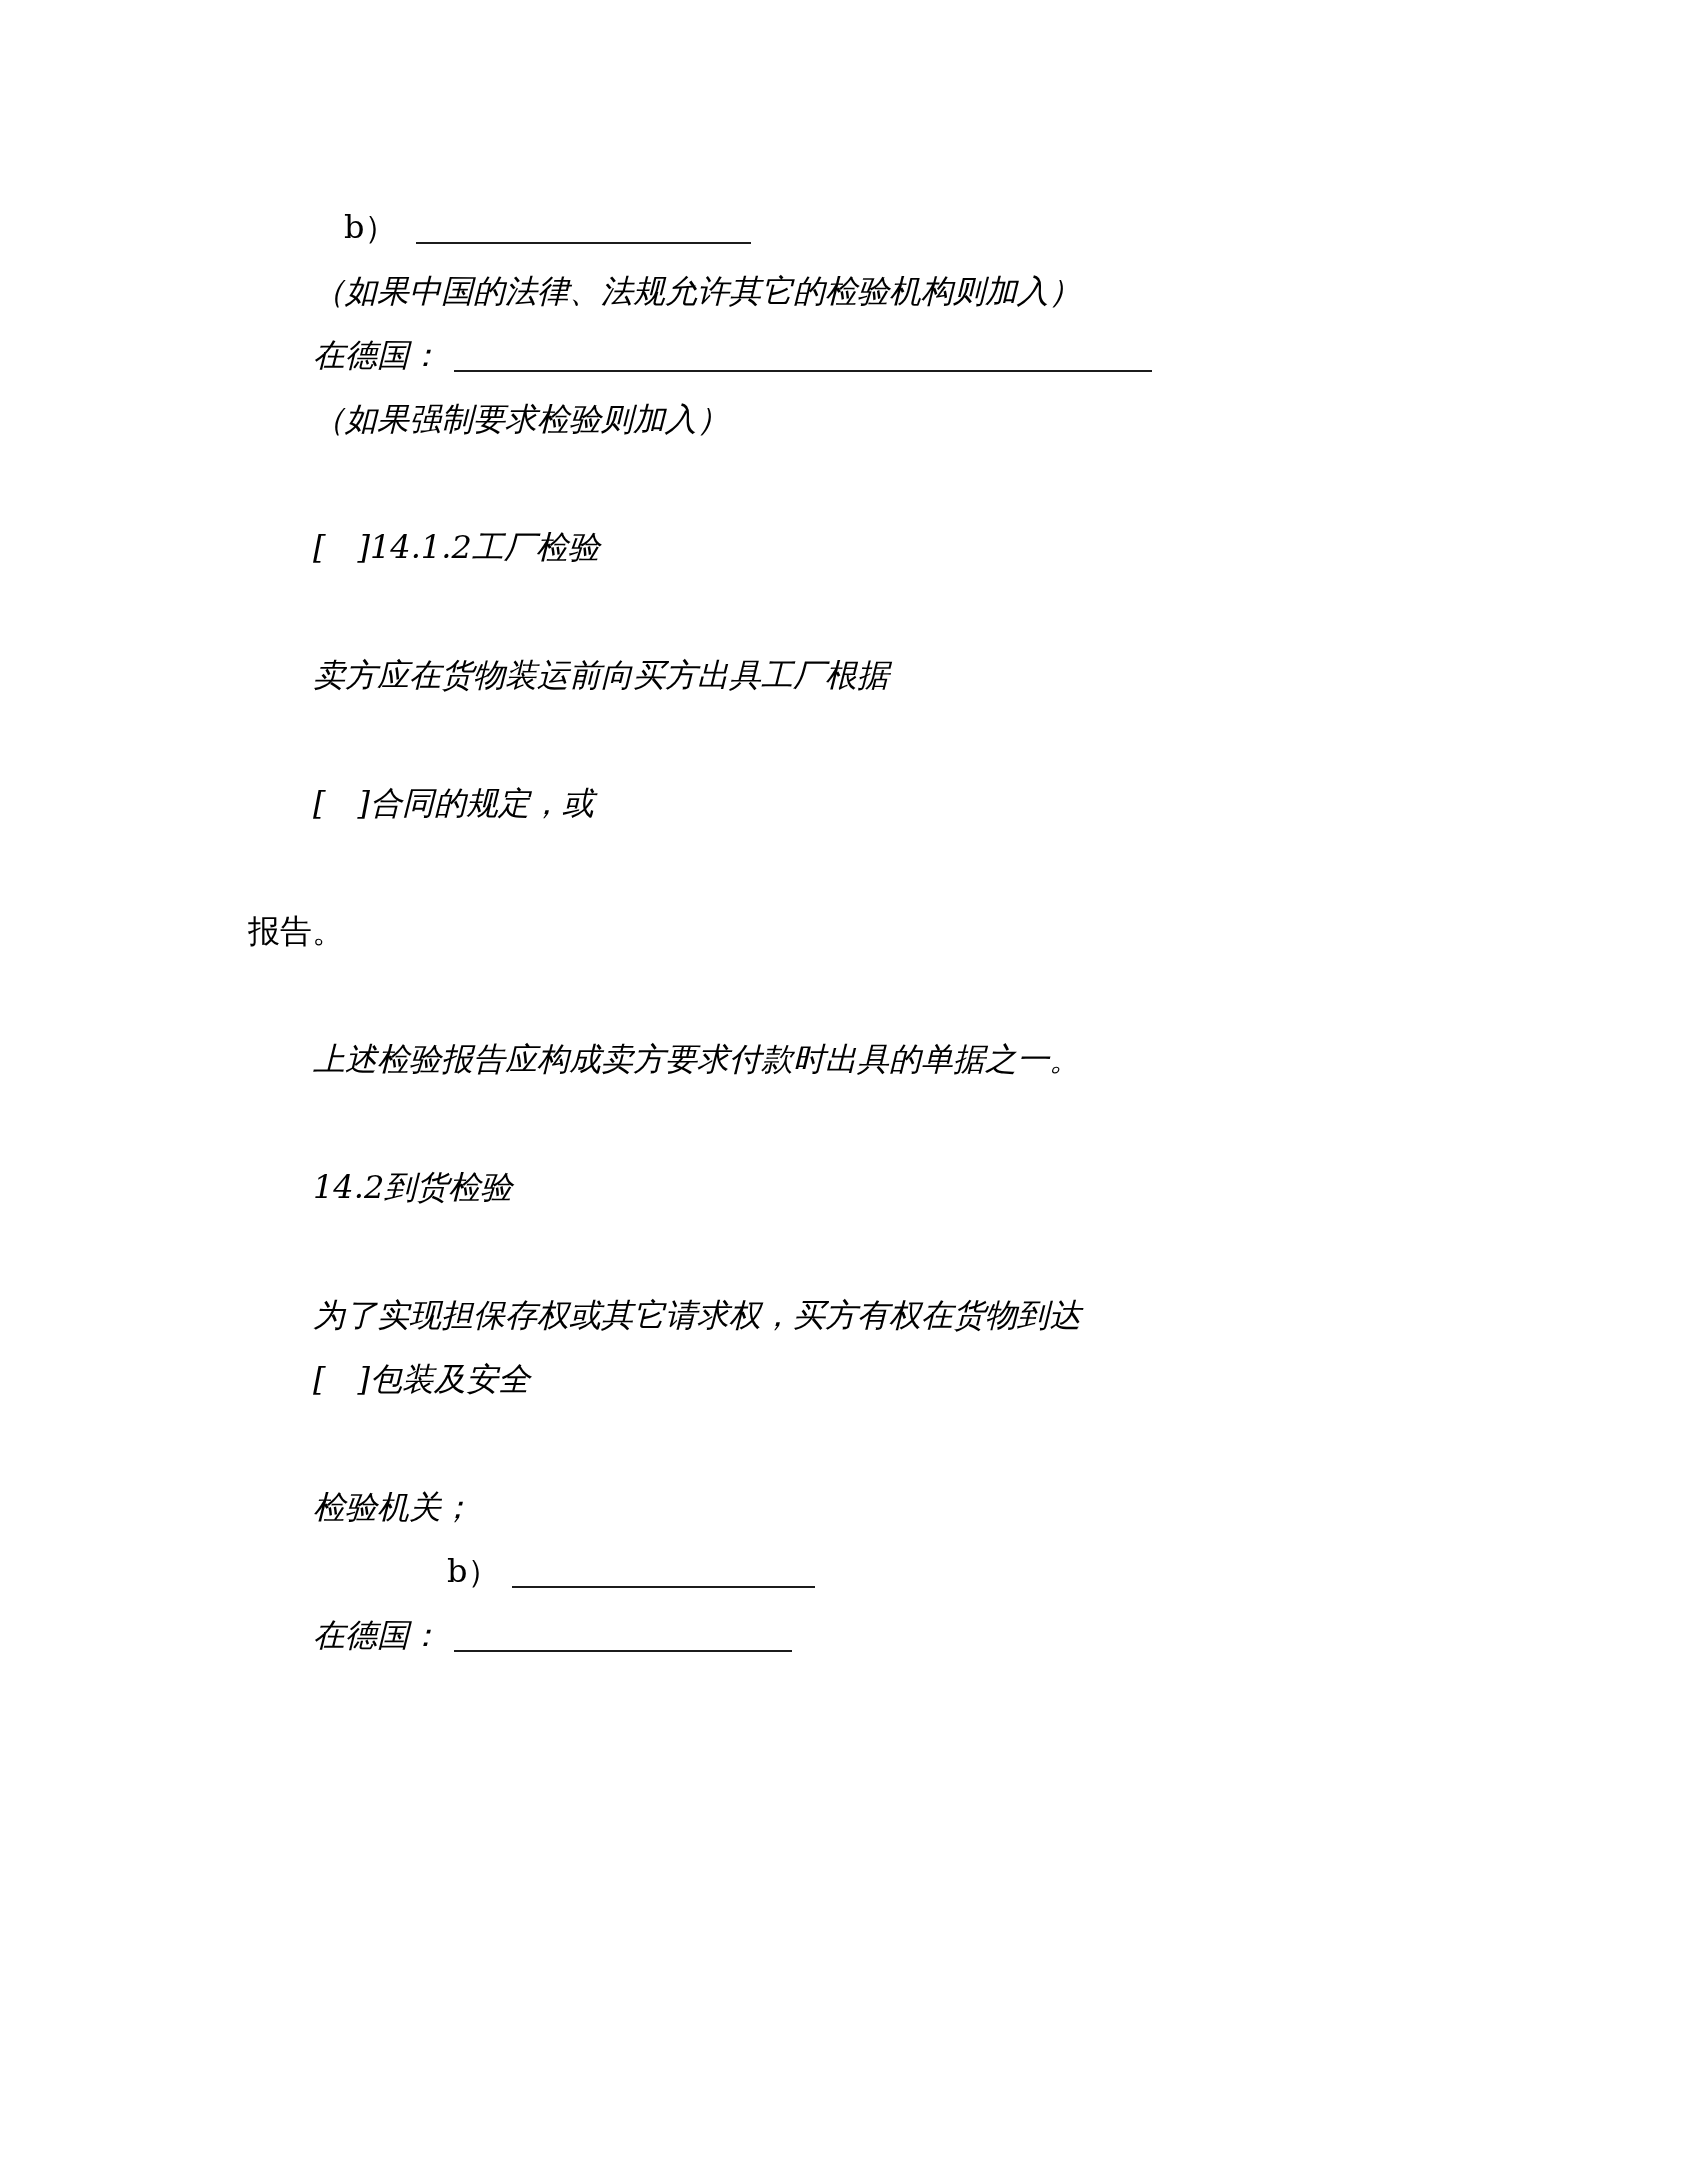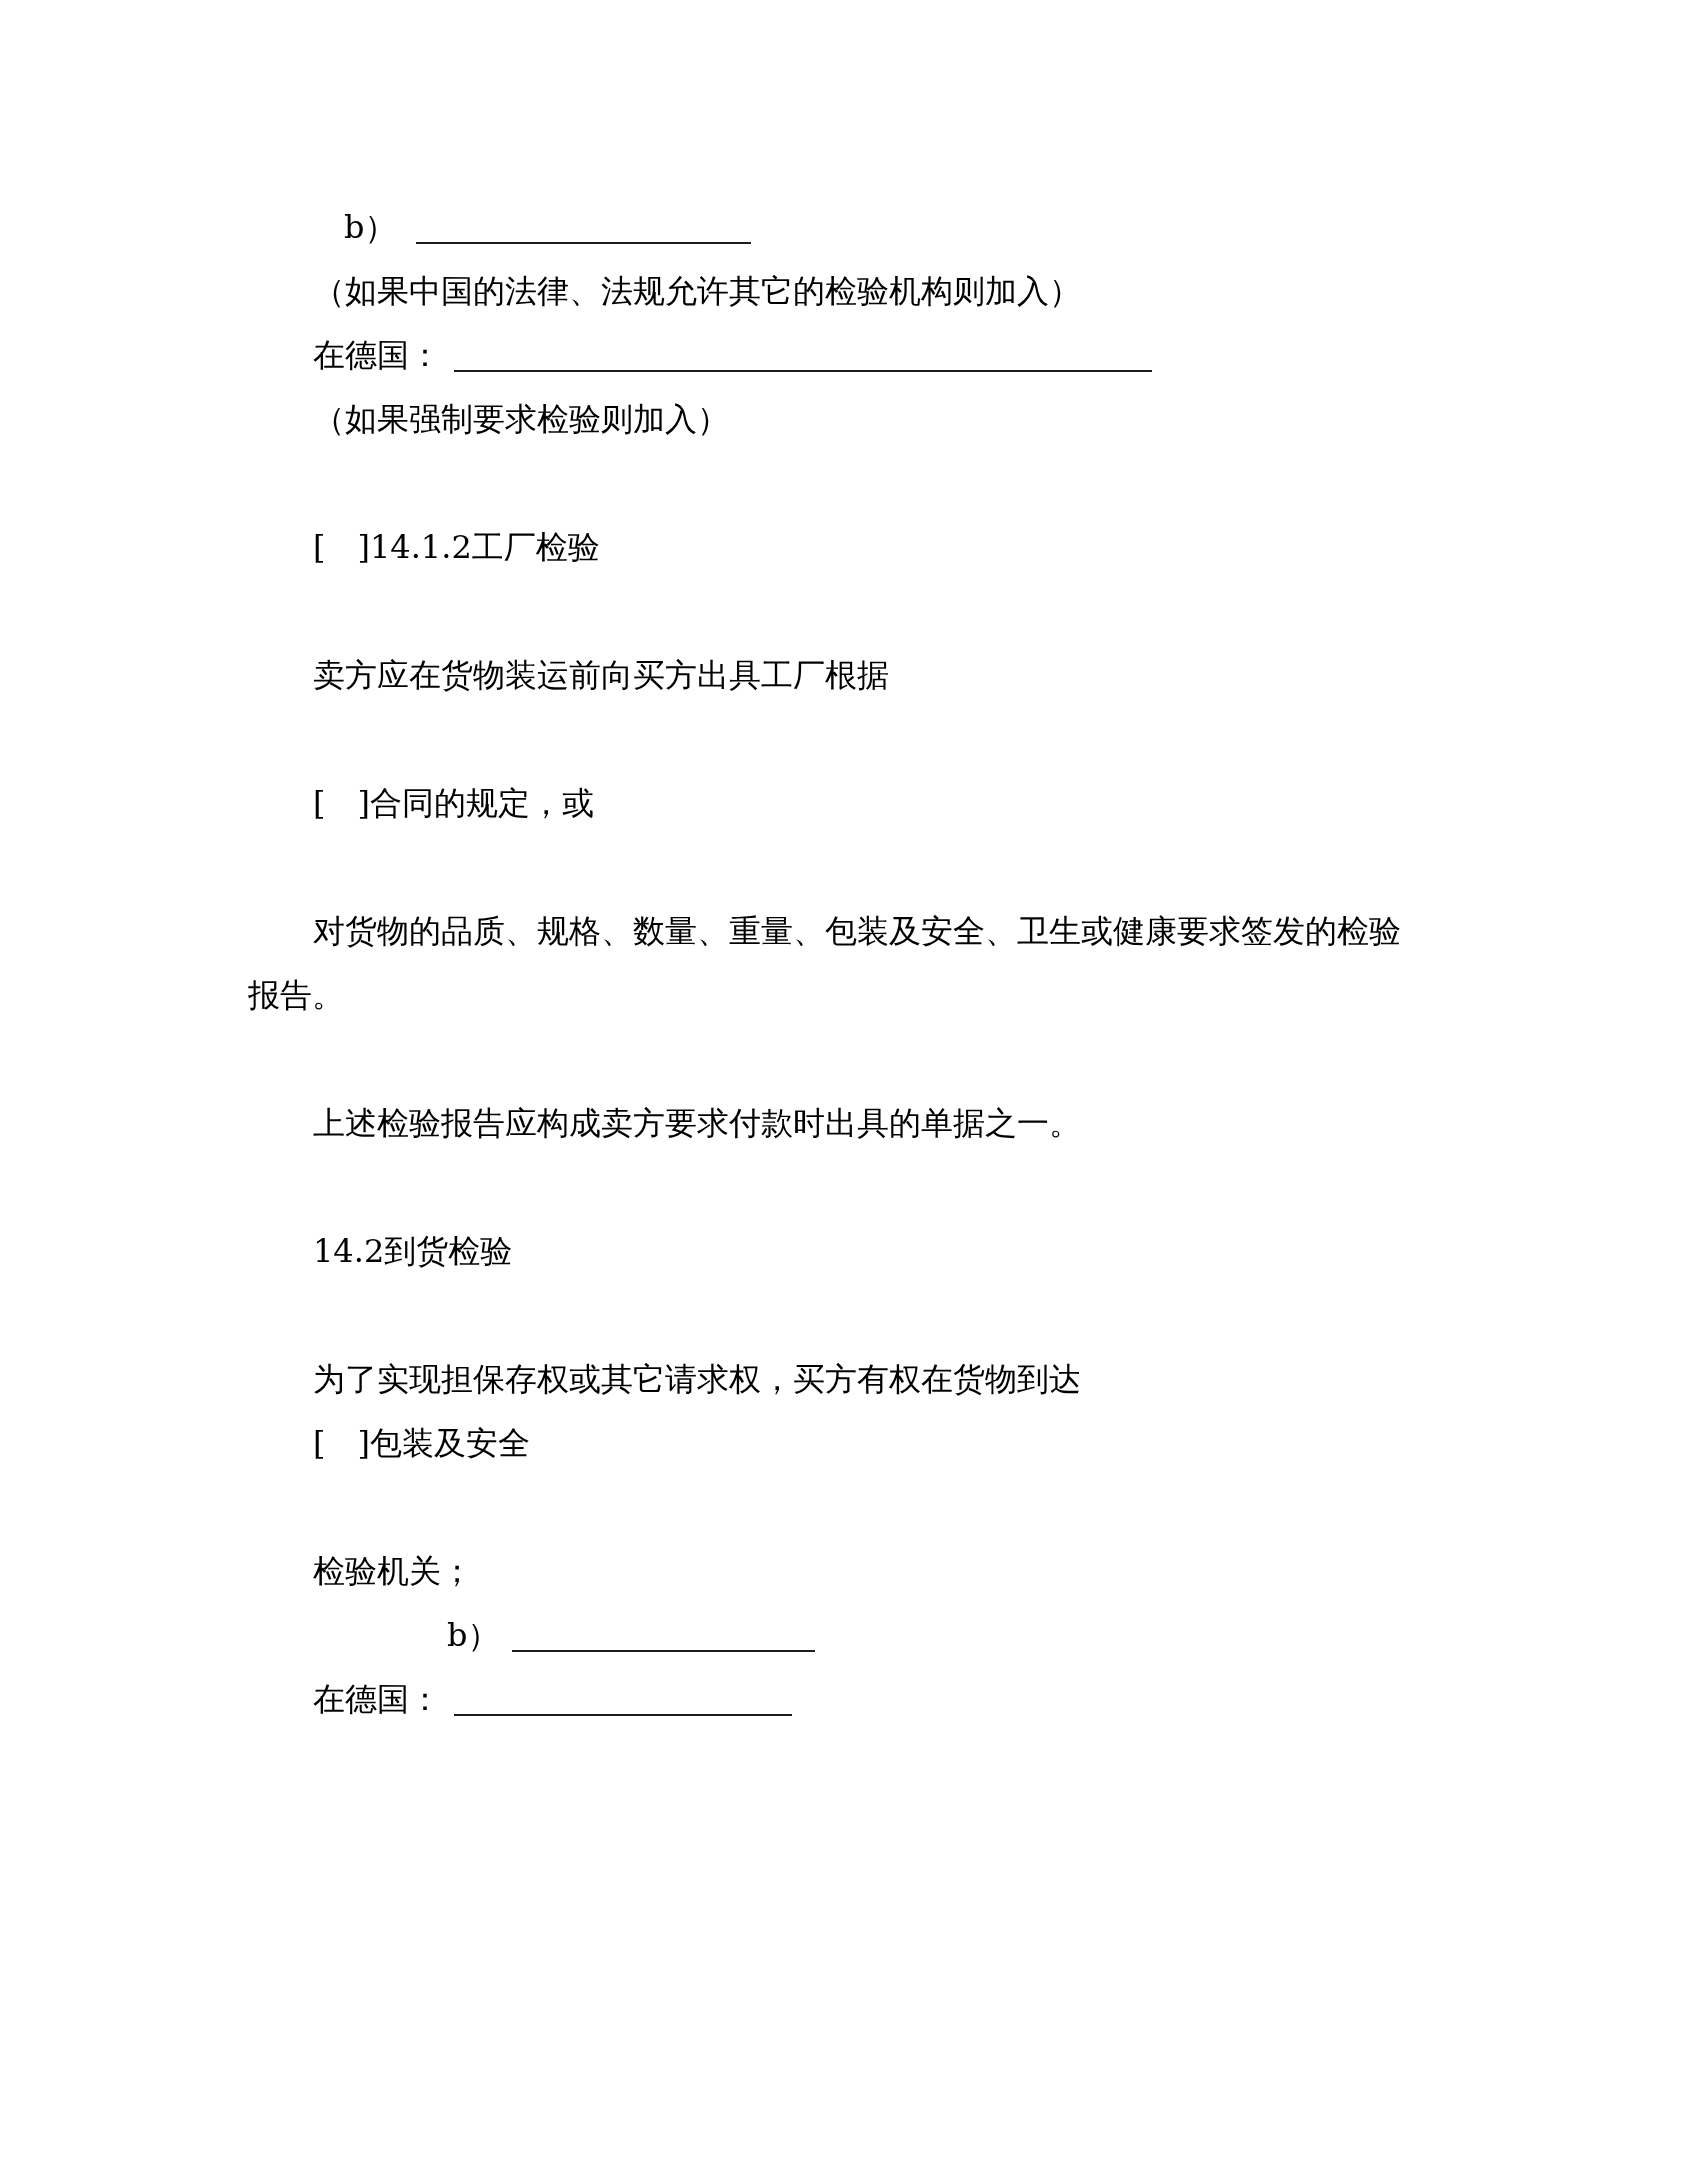--- a/index.html
+++ b/index.html
@@ -20,21 +20,21 @@
     padding: 195px 220px 0 248px;
   }
   .line {
     height: 64px;
     line-height: 64px;
     white-space: nowrap;
   }
   .spacer {
     height: 64px;
   }
-  .ind2 { padding-left: 65px; }   
+  .ind2 { padding-left: 65px; font-style: italic; }   
   .ind3 { padding-left: 96px; }  
   .ind6 { padding-left: 199px; }  
   .blank {
     display: inline-block;
     height: 1em;
     border-bottom: 2.8px solid #1c1c1c;
     vertical-align: -5.5px;
   }
   .bl-b1   { width: 335px; margin-left: 20px; }
   .bl-de1  { width: 698px; margin-left: 13px; }
@@ -81,23 +81,20 @@
 
   <div class="spacer"></div>
 
   <div class="line ind2">
     <span class="checkbox">[　]</span><span>合同的规定，或</span>
   </div>
 
 
   <div class="spacer"></div>
 
-  <div class="line ind2">
-    <span>对货物的品质、规格、数量、重量、包装及安全、卫生或健康要求签发的检验</span>
-  </div>
 
   <div class="line">
     <span>报告。</span>
   </div>
 
   <div class="spacer"></div>
 
   <div class="line ind2">
     <span>上述检验报告应构成卖方要求付款时出具的单据之一。</span>
   </div>

